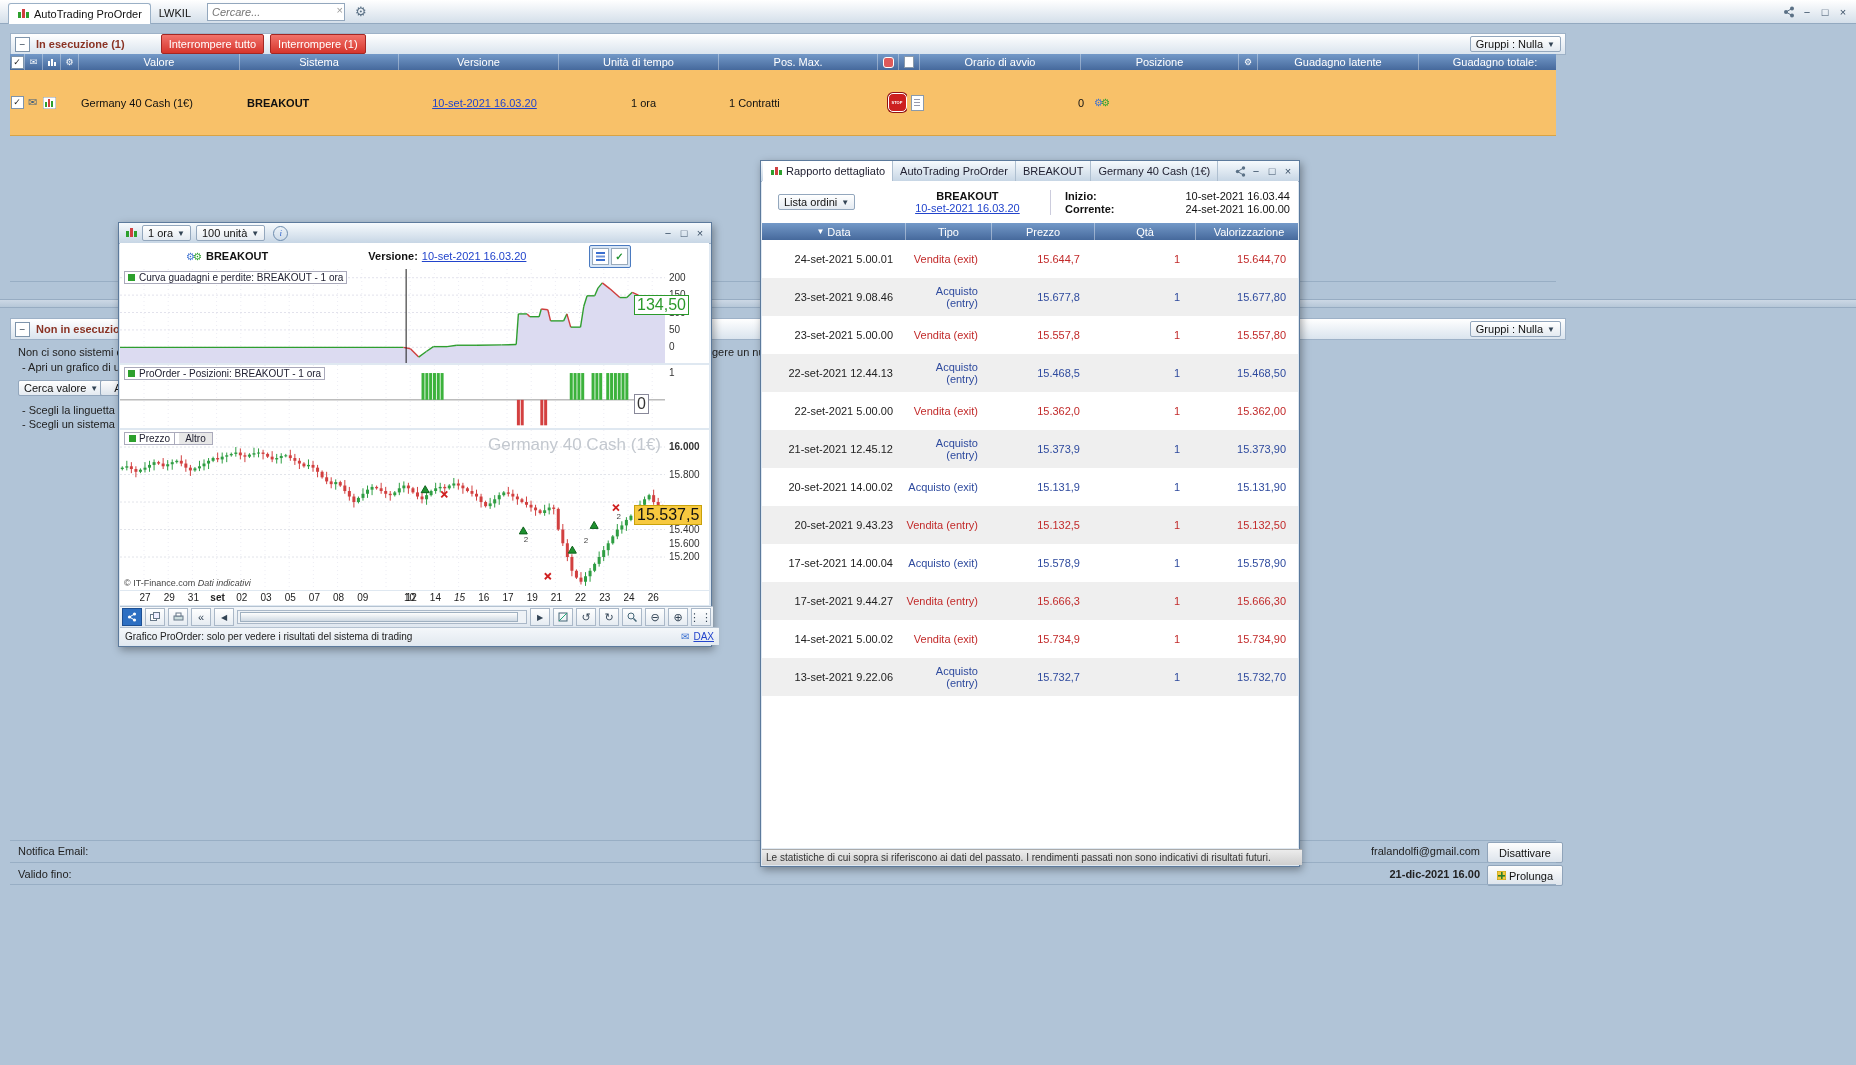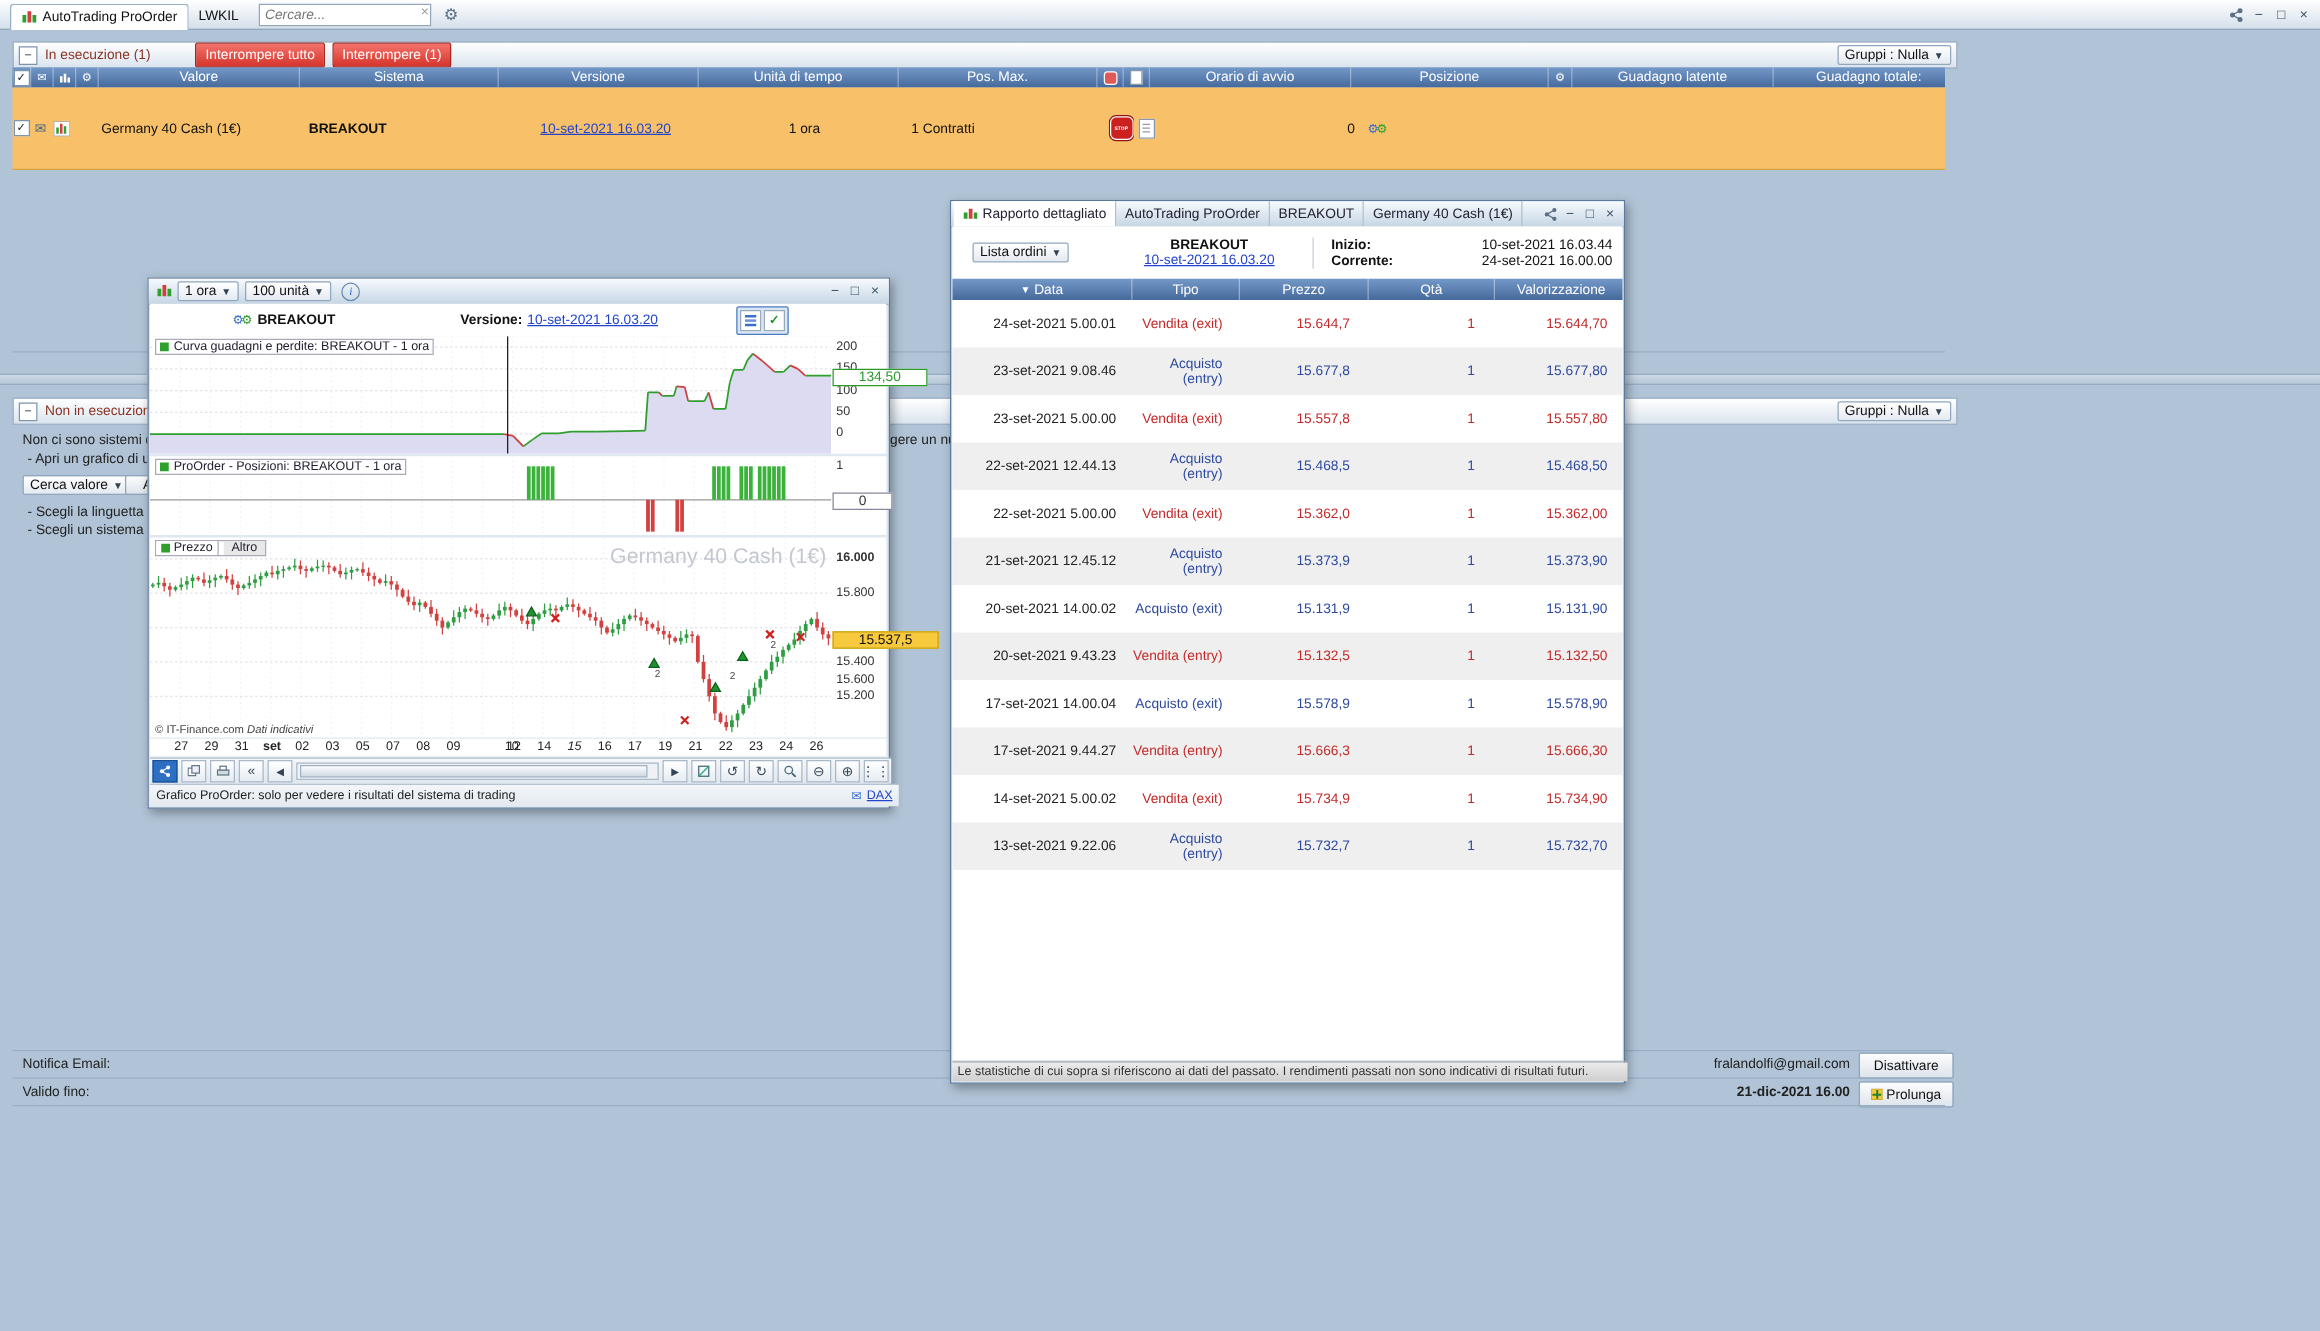--- a/index.html
+++ b/index.html
@@ -10,21 +10,21 @@
 .apptab{display:inline-flex;align-items:center;gap:4px;height:20px;margin-top:3px;padding:0 8px;font-size:11px;cursor:pointer}
 .apptab.active{background:#fff;border:1px solid #9ab0c6;border-bottom:none;border-radius:3px 3px 0 0}
 .searchwrap{position:relative;margin-left:8px}
 .searchwrap input{width:118px;height:16px;border:1px solid #93a7bd;font-size:11px;font-style:italic;color:#888;padding:0 14px 0 4px;font-family:"Liberation Sans",sans-serif}
 .sclear{position:absolute;right:2px;top:1px;color:#999;cursor:pointer;font-size:11px}
 .winctl{margin-left:auto;display:flex;align-items:center;gap:4px;padding-right:6px}
 .wbtn{width:14px;height:14px;display:inline-flex;align-items:center;justify-content:center;color:#3a4f66;font-size:11px;cursor:pointer}
 
 .panelbar{position:absolute;left:10px;width:1546px;height:20px;background:linear-gradient(#ffffff,#dae4ee);border:1px solid #9db1c7;display:flex;align-items:center;gap:6px;padding:0 4px}
 .collapse{width:13px;height:13px;border:1px solid #7e94ab;background:#fff;display:inline-flex;align-items:center;justify-content:center;font-size:10px;color:#345;cursor:pointer}
-.ptitle{color:#8a3324;font-weight:normal;font-size:11px}
+.ptitle{color:#8a3324;font-weight:bold;font-size:11px}
 .red-btn{background:linear-gradient(#f2736b,#d6352c);border:1px solid #a32723;color:#fff;border-radius:2px;padding:3px 7px;font-size:11px;cursor:pointer}
 .dd{background:linear-gradient(#ffffff,#e4eaf1);border:1px solid #93a7bd;border-radius:2px;padding:1px 5px;display:inline-flex;gap:4px;align-items:center;font-size:11px;cursor:pointer}
 .caret{font-size:8px;color:#345}
 .groups{margin-left:auto}
 
 .mth{position:absolute;left:10px;top:54px;width:1546px;height:16px;display:flex;background:linear-gradient(#7399c8,#46699c);color:#fff}
 .mrow{position:absolute;left:10px;top:70px;width:1546px;height:65px;display:flex;background:#f8c169;border-bottom:1px solid #d8a345;cursor:pointer}
 .mc{flex:none;display:flex;align-items:center;justify-content:center;overflow:hidden;font-size:11px}
 .mth .mc{border-left:1px solid rgba(255,255,255,.35)}
 .mth .mc:first-child{border-left:none}
@@ -50,21 +50,21 @@
 
 .window{position:absolute;border:1px solid #5c7a9c;background:#dfe8f1;box-shadow:2px 3px 8px rgba(0,0,0,.35)}
 .titlebar{position:absolute;left:0;top:0;right:0;height:20px;background:linear-gradient(#f6fafd,#c7d6e5);border-bottom:1px solid #9db1c7;display:flex;align-items:center;padding:0 2px}
 .ttab{display:inline-flex;align-items:center;gap:4px;height:100%;padding:0 7px;font-size:11px;border-right:1px solid #aebfd0;cursor:pointer;color:#223}
 .ttab.active{background:#fff;font-weight:normal}
 
 .pane{position:absolute;left:1px;width:589px;background:#fff}
 .legend{position:absolute;left:4px;top:2px;background:#fff;border:1px solid #aab;display:inline-flex;align-items:center;gap:4px;font-size:10px;padding:0 3px;color:#223}
 .sq{width:7px;height:7px;display:inline-block}
 .axlab{position:absolute;left:549px;font-size:10px;color:#333;white-space:nowrap}
-.valbox{position:absolute;left:546px;font-size:11px;padding:0 20px;background:#fff;white-space:nowrap}
+.valbox{position:absolute;left:514px;font-size:16px;padding:0 2px;background:#fff;white-space:nowrap}
 .valbox.green{border:1px solid #2b9a2b;color:#2b9a2b}
 .valbox.yellow{border:1px solid #c9a20a;background:#f7c93f;color:#111}
 .valbox.gray{border:1px solid #889;color:#333}
 .xaxis{position:absolute;left:1px;width:589px;background:#fff;font-size:10px;color:#222}
 .xaxis span{position:absolute;top:1px;width:20px;text-align:center}
 .ctoolbar{position:absolute;left:1px;width:589px;background:linear-gradient(#f4f7fa,#dfe7ef);border-top:1px solid #b4c2d1;display:flex;align-items:center;gap:3px;padding:0 2px}
 .tbtn{width:18px;height:16px;display:inline-flex;align-items:center;justify-content:center;border:1px solid #aab8c8;background:linear-gradient(#fff,#e6ecf2);font-size:11px;color:#345;cursor:pointer}
 .sharebtn{width:18px;height:16px;background:#2d6fc2;border:1px solid #1c4f93;display:inline-flex;align-items:center;justify-content:center;cursor:pointer}
 .scrolltrack{flex:1;height:12px;border:1px solid #aab8c8;background:#eef2f6;position:relative;cursor:pointer}
 .scrollthumb{position:absolute;left:2px;top:1px;height:8px;width:96%;background:linear-gradient(#fdfdfd,#cfd9e3);border:1px solid #9fb0c0}

